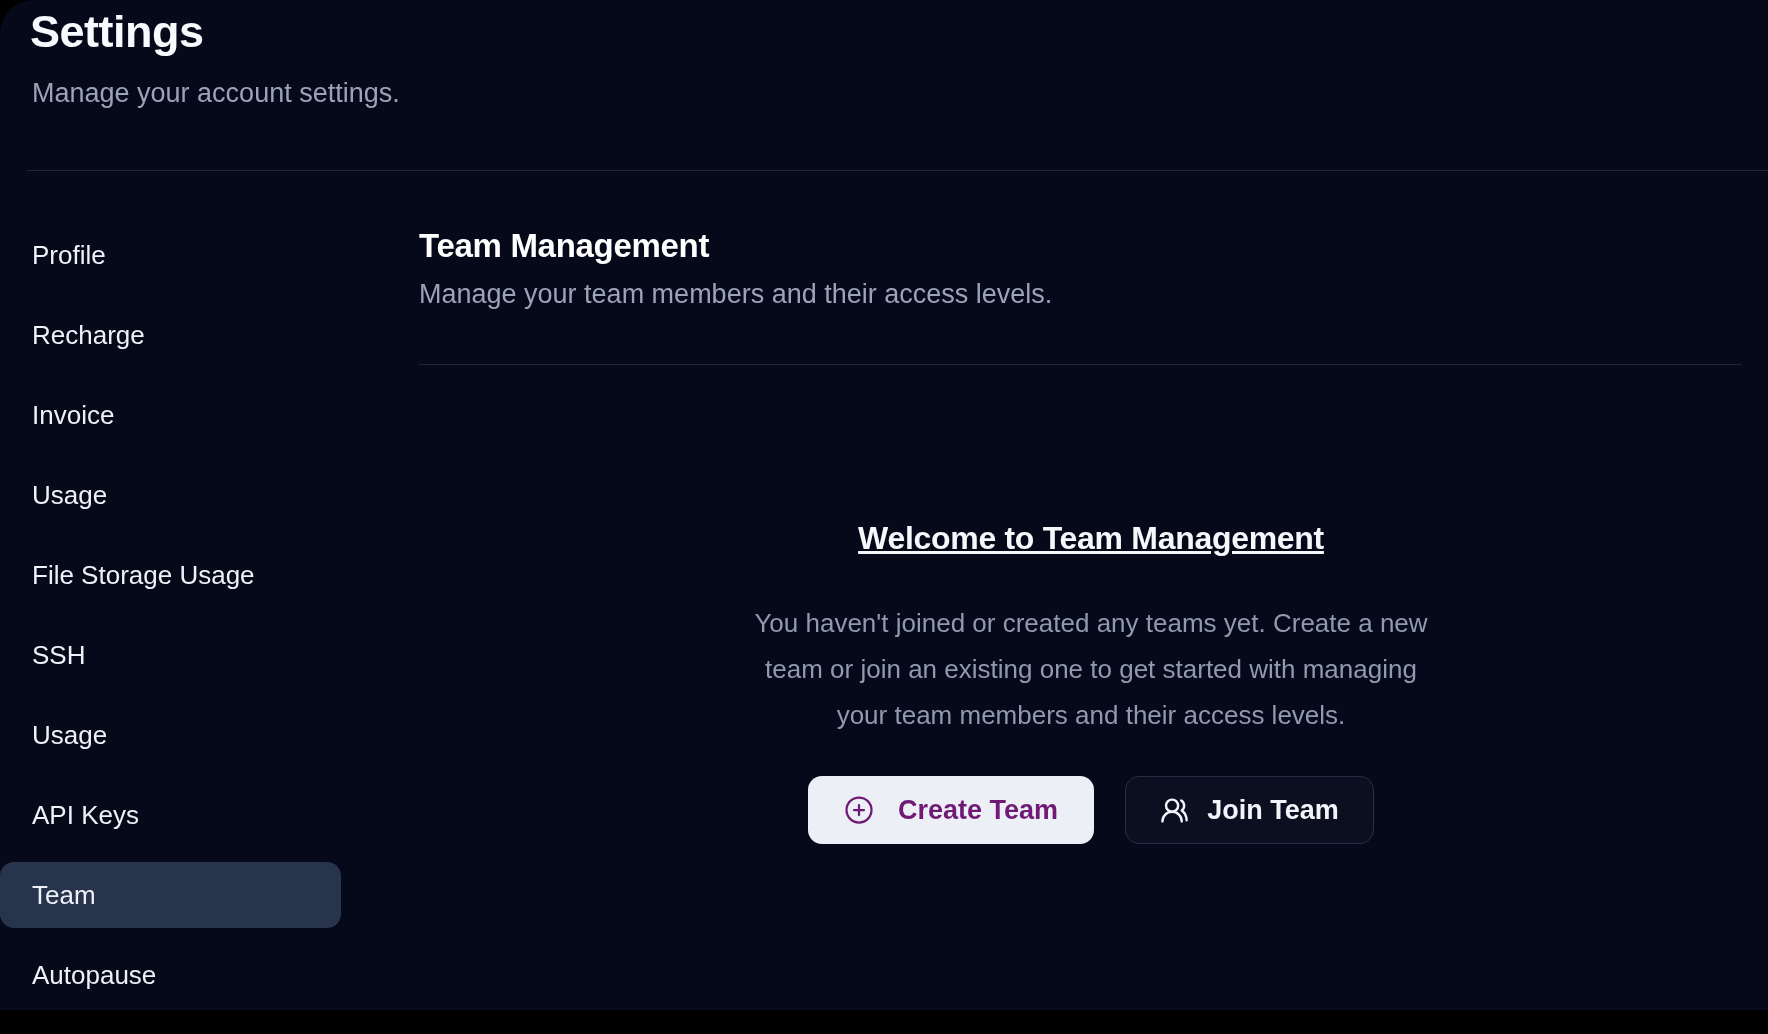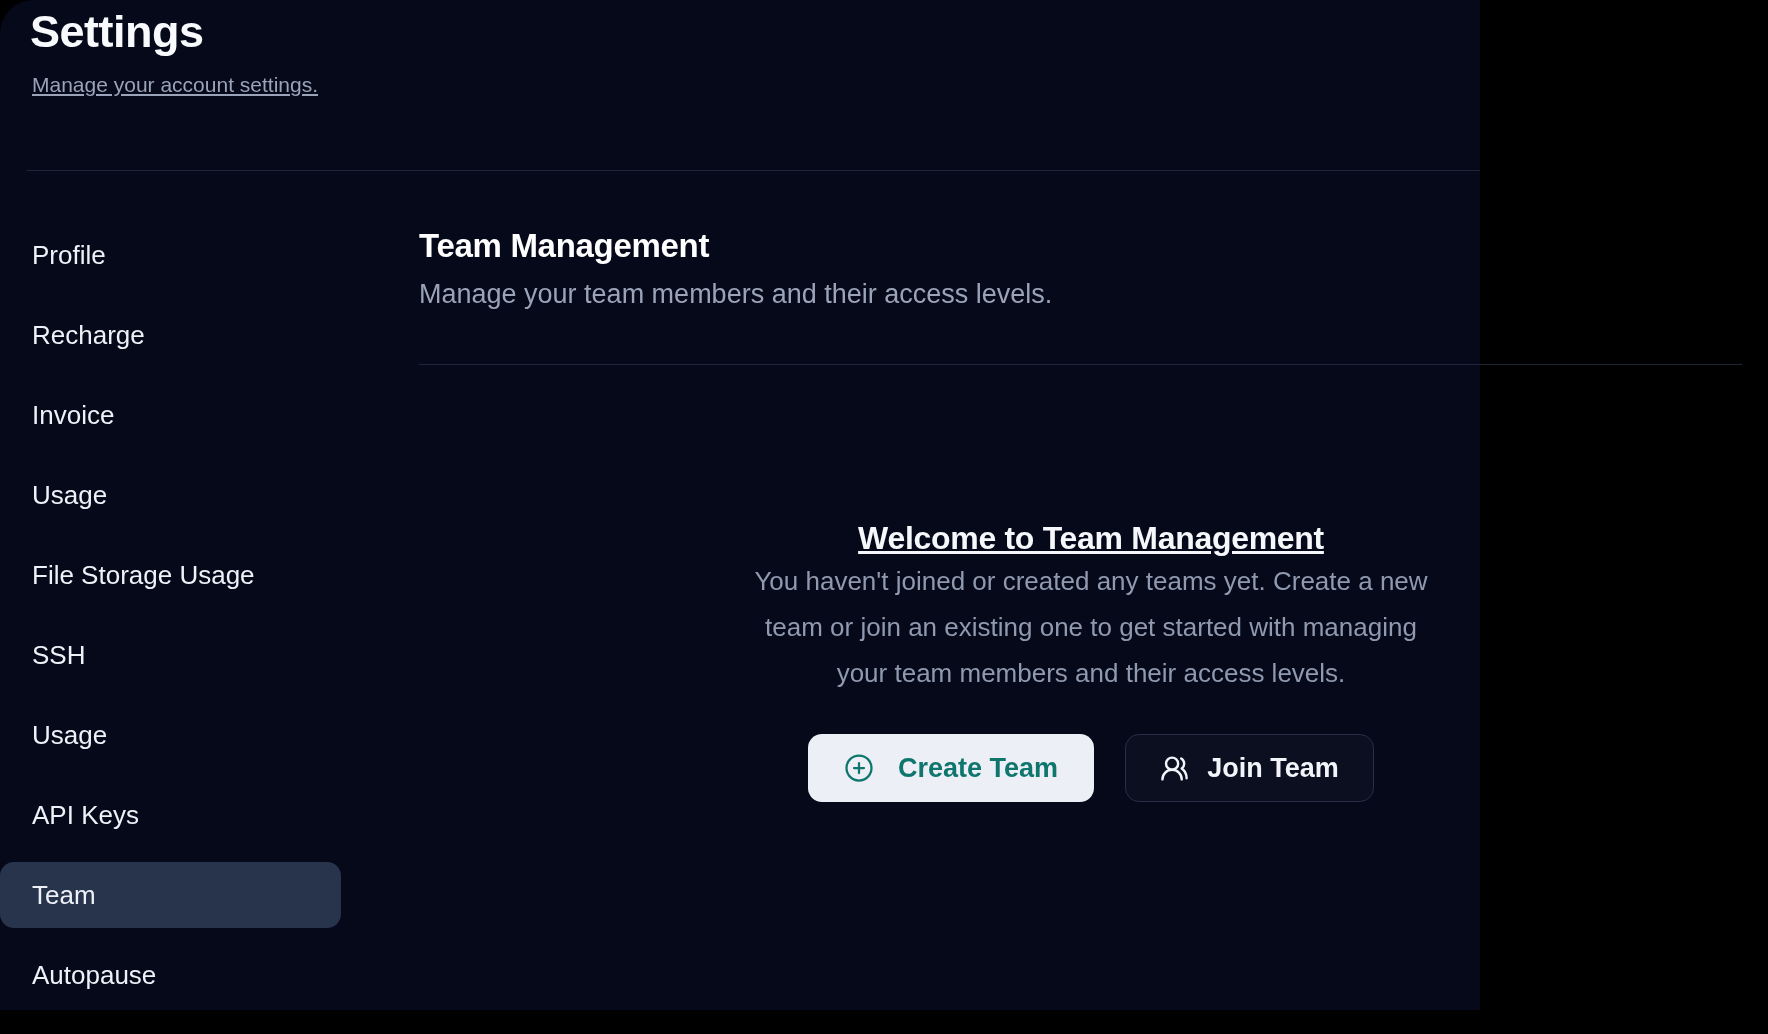--- a/index.html
+++ b/index.html
@@ -13,34 +13,33 @@
   html,body{margin:0;padding:0;}
   body{
     width:1768px;height:1034px;
     background:#000;
     overflow:hidden;
     font-family:"Liberation Sans","DejaVu Sans",sans-serif;
     position:relative;
   }
   .app{
     position:absolute;left:0;top:0;
-    width:1480px;height:1010px;
+    width:1768px;height:1010px;
     background:var(--background);
     border-top-left-radius:34px;
   }
   
   .page-header{position:absolute;left:30px;top:4px;}
   .page-title{
     margin:0;font-size:45px;line-height:56px;font-weight:700;
     color:#f8fafd;letter-spacing:-0.5px;
   }
   .page-subtitle{
-    margin:8px 0 0 2px;font-size:21px;line-height:34px;
+    margin:16px 0 0 2px;font-size:27px;line-height:34px;
     color:var(--muted_text);
-    text-decoration:underline;
   }
   .divider-top{
     position:absolute;top:170px;left:27px;right:0;height:1px;
     background:var(--divider);
   }
   
   .sidebar{position:absolute;left:0;top:222px;width:341px;}
   .nav-item{
     height:66px;margin-bottom:14px;
     display:flex;align-items:center;
@@ -66,35 +65,35 @@
   
   .empty-state{
     position:absolute;left:419px;top:518px;width:1344px;
     display:flex;flex-direction:column;align-items:center;
     text-align:center;
   }
   .empty-title{
     margin:0;font-size:32px;line-height:40px;font-weight:700;
     color:#f5f7fb;letter-spacing:-0.3px;text-decoration:underline;
   }
-  .empty-desc{text-align:center;}
+  .empty-desc{margin-top:42px;text-align:center;}
   .empty-desc .line{
     display:block;font-size:26px;line-height:46px;
     color:#8f99af;
   }
   .button-row{margin-top:38px;display:flex;gap:31px;align-items:center;}
   .btn{
     height:68px;border-radius:14px;
     display:inline-flex;align-items:center;justify-content:center;gap:24px;
     font-family:inherit;font-size:27px;font-weight:600;
     border:none;cursor:pointer;
   }
   .btn svg{flex:0 0 auto;}
   .btn-create{
-    background:var(--primary_button_bg);color:#0f766e;
+    background:var(--primary_button_bg);color:#701a75;
     padding:12px 36px;min-width:279px;text-align:right;
   }
   .btn-join{
     background:#0b0f20;color:#f2f4fa;
     border:1.5px solid #272e47;
     padding:0 30px;min-width:249px;gap:18px;
   }
 </style>
 </head>
 <body>

